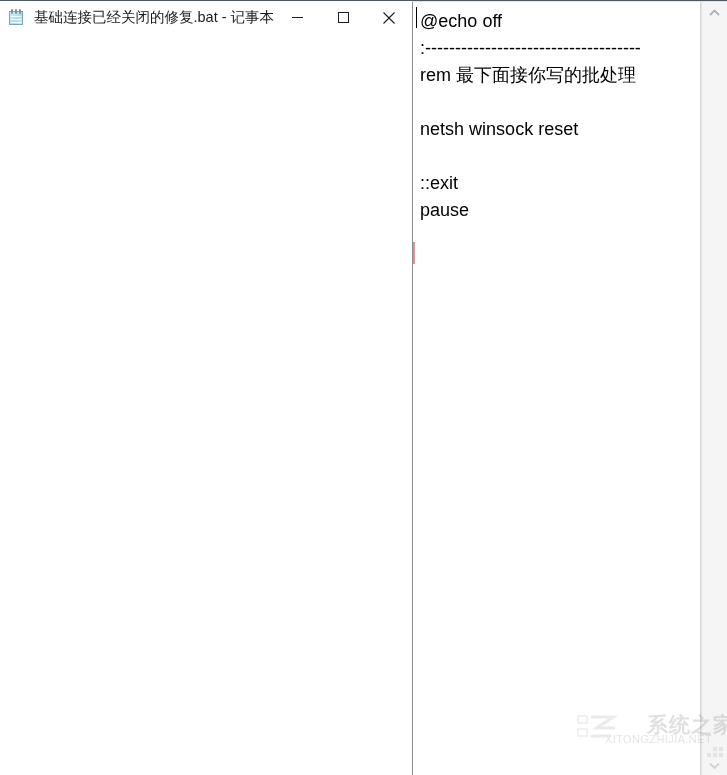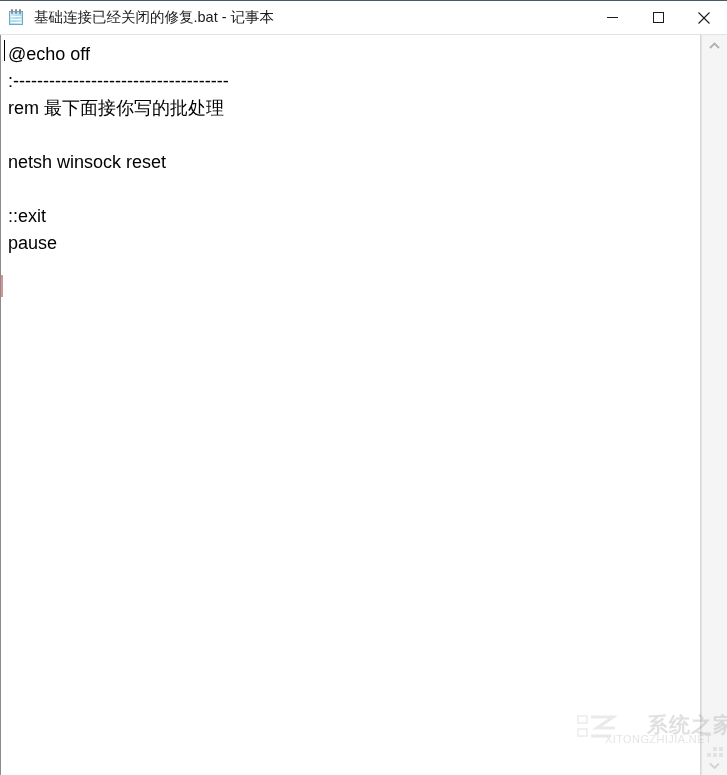--- a/index.html
+++ b/index.html
@@ -17,21 +17,20 @@
 
   #window {
     position: absolute;
     left: 0; top: 0;
     width: 727px;
     height: 775px;
     background: #ffffff;
     border-top: 1px solid #4a5b66;
     box-sizing: border-box;
     display: flex;
-    flex-direction: column;
   }
 
   
   #titlebar {
     height: 33px;
     min-height: 33px;
     background: #ffffff;
     display: flex;
     align-items: center;
     position: relative;

